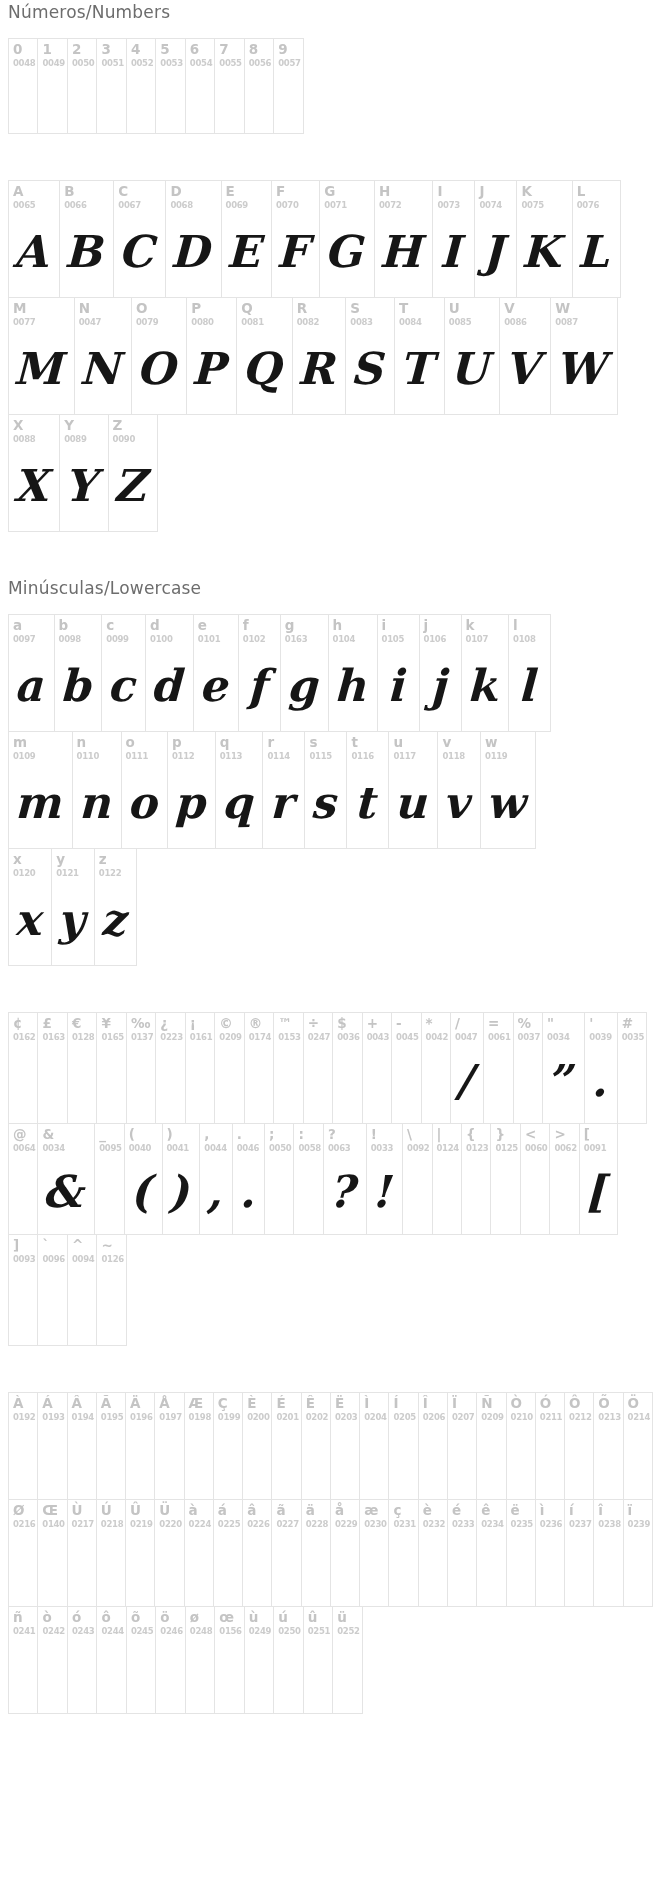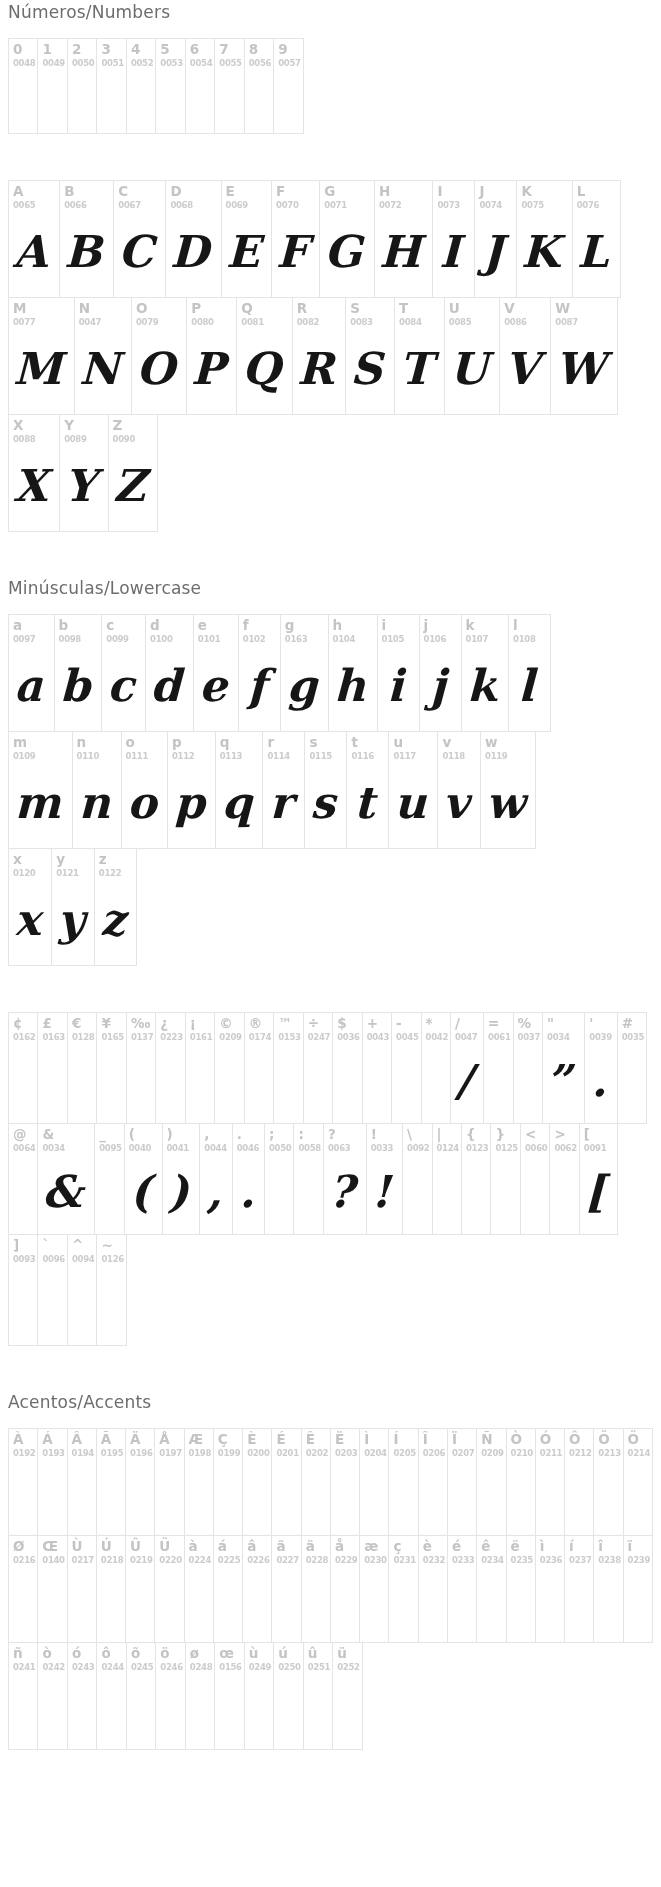--- a/index.html
+++ b/index.html
@@ -795,21 +795,20 @@
           <div class="cell">
             <div class="labels">
               <div class="ch">~</div>
               <div class="code">0126</div>
             </div>
             <div class="glyph"></div>
           </div>
         </div>
       </section>
       <section class="section">
-        <h2 class="sec-title">Acentos/Accents</h2>
         <div class="row first">
           <div class="cell">
             <div class="labels">
               <div class="ch">À</div>
               <div class="code">0192</div>
             </div>
             <div class="glyph"></div>
           </div>
           <div class="cell">
             <div class="labels">

